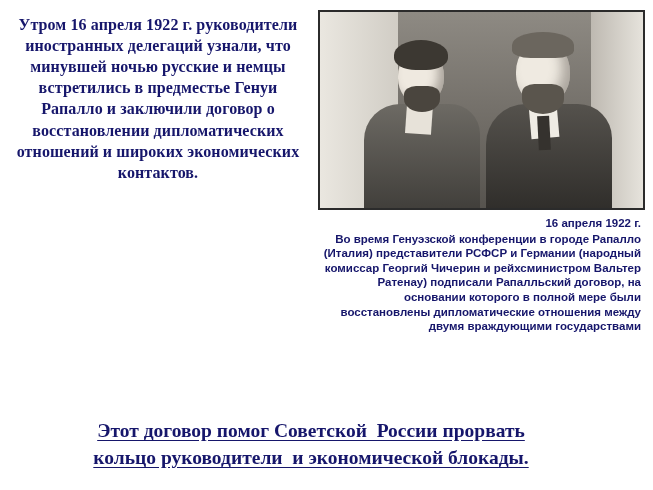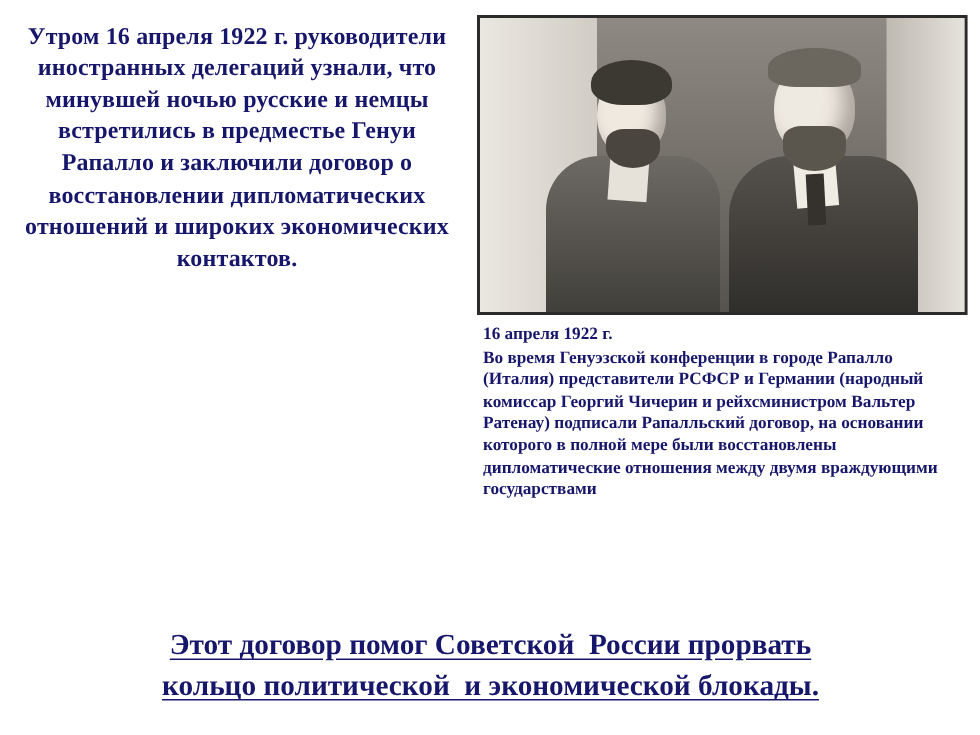--- a/index.html
+++ b/index.html
@@ -151,35 +151,35 @@
     position: absolute;
     left: 218px; top: 104px;
     width: 12px; height: 34px;
     background: #35322e;
     transform: rotate(-3deg);
   }
   .caption {
     width: 327px;
     box-sizing: border-box;
     padding: 6px 4px 0 4px;
-    text-align: left;
-    font-family: Liberation Serif, serif;
+    text-align: right;
+    font-family: Liberation Sans, sans-serif;
     font-weight: bold;
     font-size: 11.5px;
     line-height: 1.27;
     color: #16166b;
   }
   .caption .cap-date {
     display: block;
     margin-bottom: 1px;
   }
   
   .bottom-text {
     position: absolute;
-    left: 22px;
+    left: 6px;
     top: 418px;
     width: 610px;
     text-align: center;
     font-family: "Liberation Serif", serif;
     font-weight: bold;
     font-size: 19.5px;
     line-height: 1.38;
     color: #16166b;
     text-decoration: underline;
     text-underline-offset: 3px;
@@ -218,16 +218,16 @@
     </div>
 
     <div class="caption">
       <span class="cap-date">16 апреля 1922 г.</span>
       <span>Во время Генуэзской конференции  в городе Рапалло (Италия) представители РСФСР и Германии (народный комиссар Георгий Чичерин и рейхсминистром Вальтер Ратенау) подписали Рапалльский договор, на основании которого в полной мере были восстановлены дипломатические отношения между двумя враждующими государствами</span>
     </div>
   </div>
 
   <div class="bottom-text">
     <span class="line">Этот договор помог Советской  России прорвать</span>
-    <span class="line">кольцо политической  и экономической блокады.</span>
+    <span class="line">кольцо руководители  и экономической блокады.</span>
   </div>
 
 </div>
 
 </body></html>

